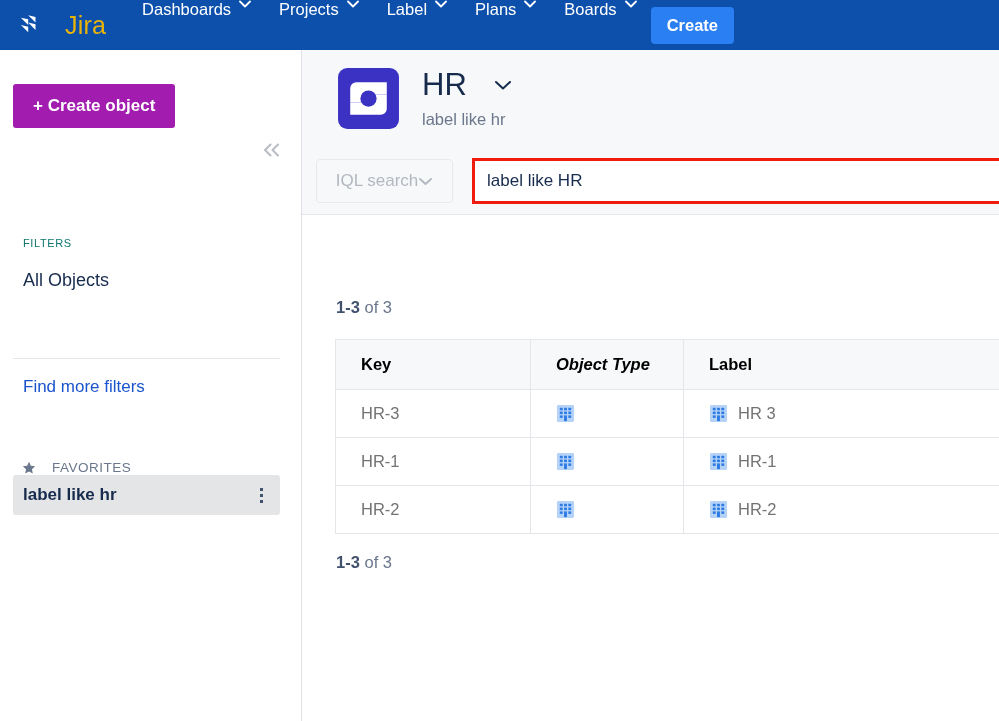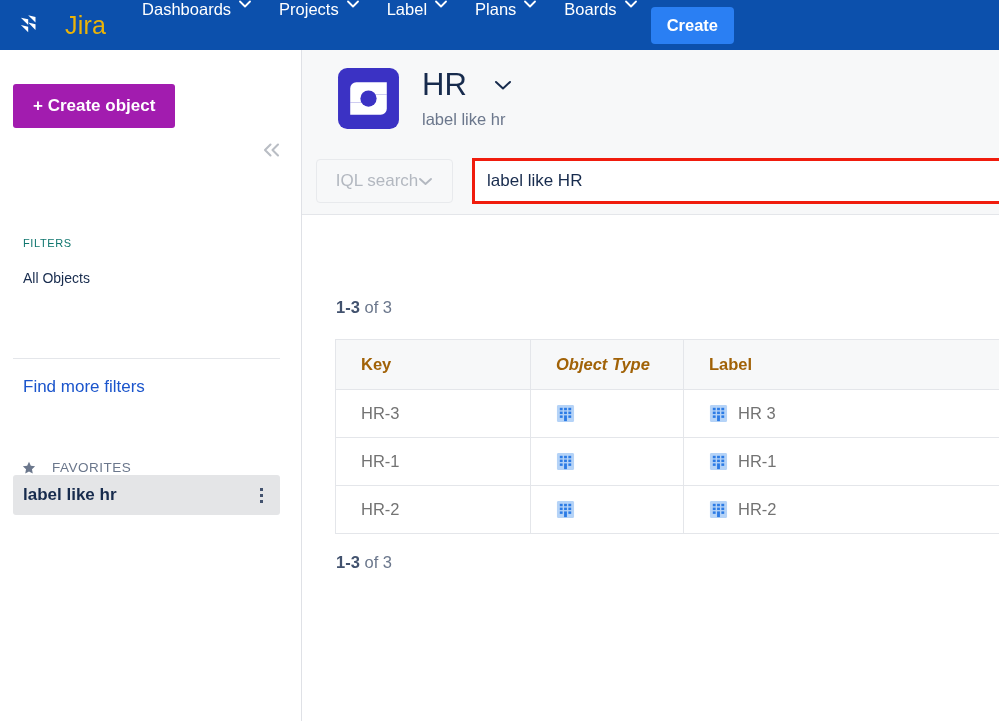--- a/index.html
+++ b/index.html
@@ -64,21 +64,21 @@
     display: flex; align-items: center; justify-content: center;
     cursor: pointer;
   }
   .filters-heading {
     position: absolute; top: 158px; left: 23px;
     color: #0f766e; font-size: 11px;
     letter-spacing: .6px; font-weight: 400; margin-top: 29px;
   }
   .filter-link {
     position: absolute; left: 23px;
-    color: #172b4d; font-size: 14px;
+    color: #172b4d; font-size: 18px;
     cursor: pointer; white-space: nowrap;
   }
   .filter-link.f0 { top: 220px; }
   .filter-link.f1 { top: 263px; }
   .side-divider {
     position: absolute; left: 13px; top: 308px;
     width: 267px; height: 1px; background: #e4e6ea;
   }
   .find-filters {
     position: absolute; top: 327px; left: 23px;
@@ -172,21 +172,21 @@
   }
   .objtable th, .objtable td {
     text-align: left; font-size: 16.5px;
     border: 1px solid #e4e6ea;
     padding: 0 0 0 25px;
     height: 48px;
     background: #ffffff;
   }
   .objtable thead th {
     background: #f7f8f9;
-    color: #a16207; font-weight: 700;
+    color: #000000; font-weight: 700;
     height: 50px;
   }
   .col-key { width: 195px; }
   .col-type { width: 153px; font-style: italic; }
   .col-label { width: 372px; }
   .cell-link { color: #737373; cursor: pointer; }
   .cell-flex { display: flex; align-items: center; gap: 10px; }
   .bld { display:block; flex:0 0 auto; }
 </style>
 </head>

